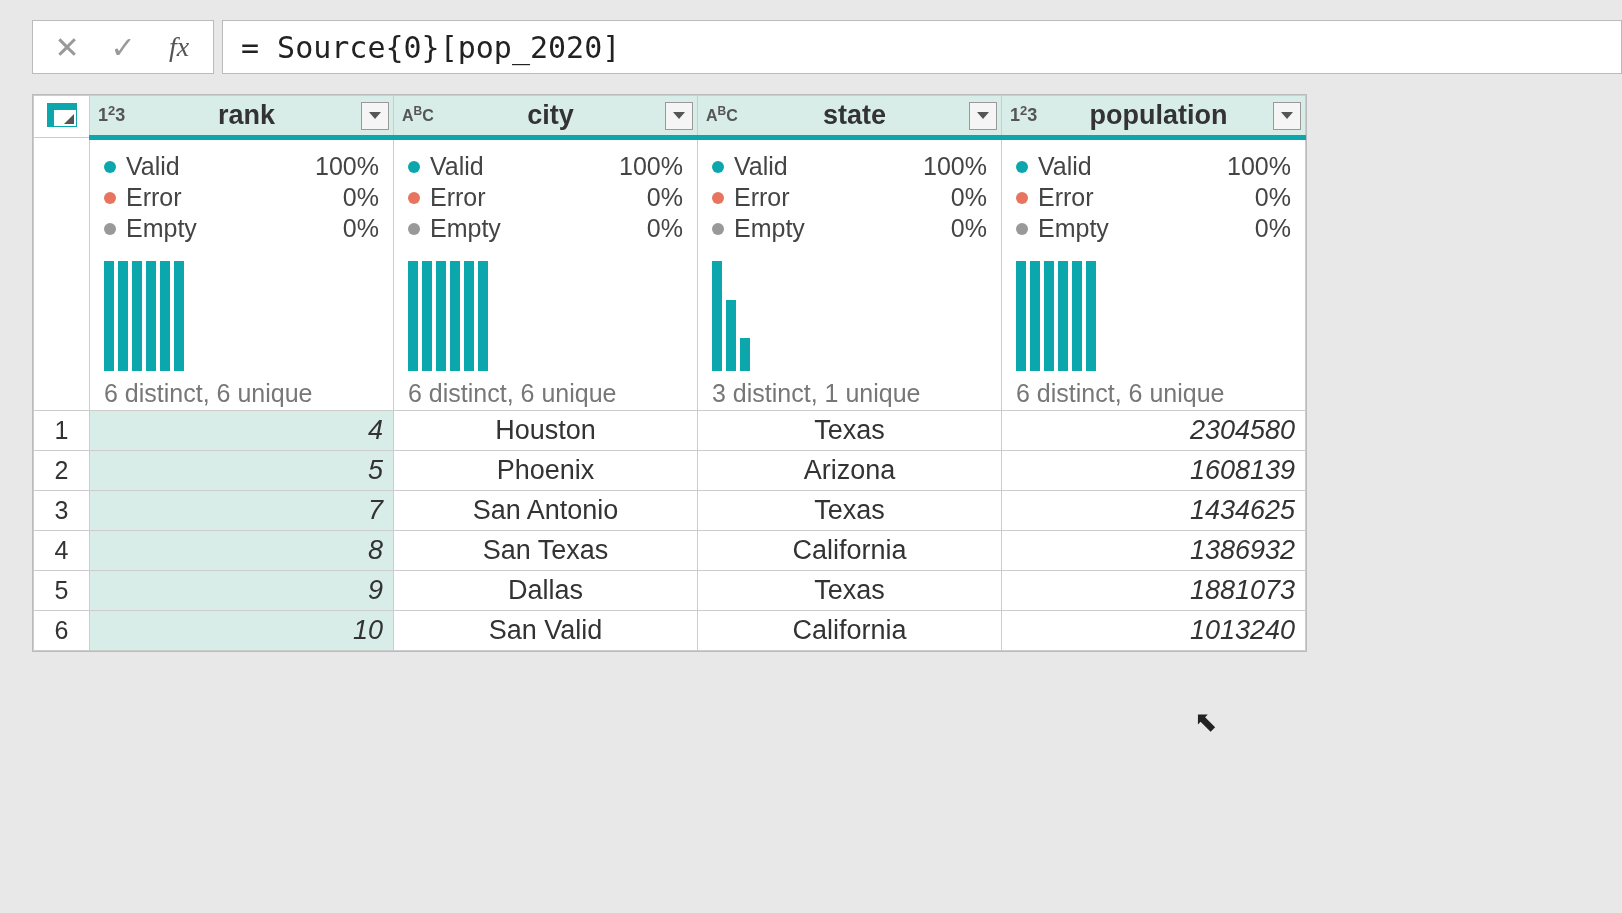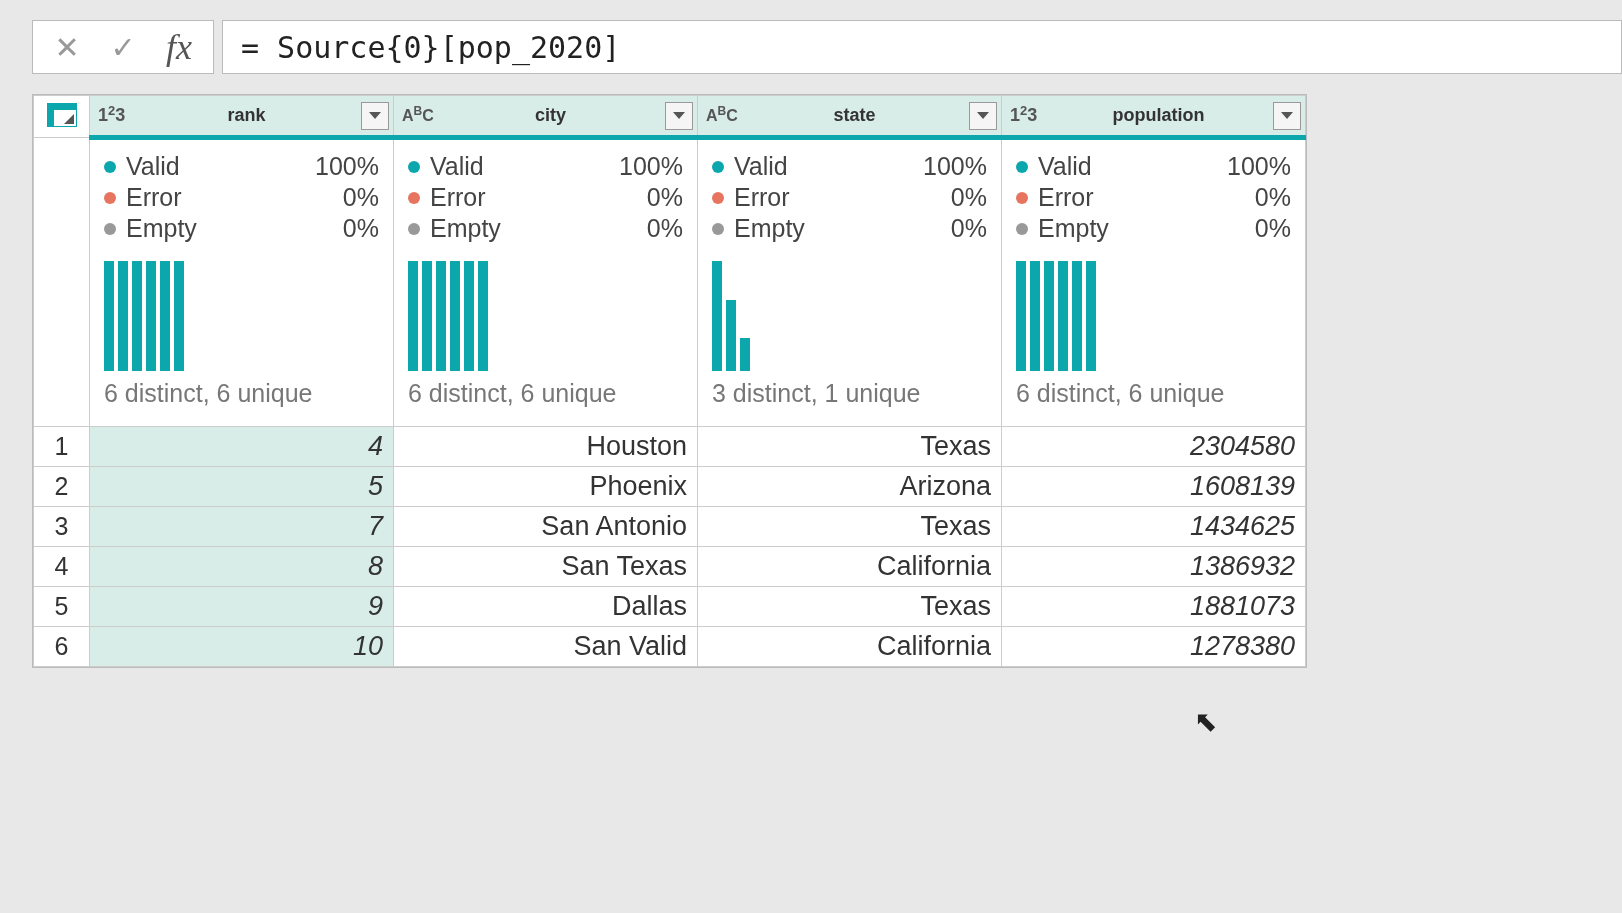--- a/index.html
+++ b/index.html
@@ -29,21 +29,21 @@
   .icon-btn {
     width: 56px;
     height: 46px;
     display: flex;
     align-items: center;
     justify-content: center;
     color: #999;
     font-size: 30px;
     cursor: pointer;
   }
-  .icon-btn.fx { color: #555; font-style: italic; font-family: Georgia, serif; font-size: 36px;}
+  .icon-btn.fx { color: #555; font-style: italic; font-family: Georgia, serif; font-size: 28px;}
   .formula-input {
     flex: 1;
     background: #fff;
     border: 1px solid #bbb;
     height: 54px;
     display: flex;
     align-items: center;
     padding: 0 18px;
     font-family: Consolas, monospace;
     font-size: 30px;
@@ -109,21 +109,21 @@
     display:flex;align-items:baseline;
   }
   .type-num::before{ content:"1"; font-size:18px;}
   .type-num::after{ content:"3"; font-size:18px;}
   .type-num { position:relative; }
   .type-num span{ font-size:13px; position:relative; top:-6px;}
   .type-txt { font-size:18px; }
   .type-txt .a1{font-size:16px;}
   .type-txt .b1{font-size:12px;position:relative;top:-6px;}
   .type-txt .c1{font-size:16px;}
-  .col-name { font-size: 18px; color: #333; flex:1; }
+  .col-name { font-size: 27px; color: #333; flex:1; }
   .dd-btn {
     width: 28px; height: 28px;
     border: 1px solid #999;
     background: #f5f5f5;
     display:flex;align-items:center;justify-content:center;
     cursor:pointer;
   }
   .dd-btn::after{
     content:"";
     border-left:6px solid transparent;
@@ -131,21 +131,21 @@
     border-top:7px solid #555;
   }
 
   .col-rank { width: 304px; }
   .col-city { width: 304px; }
   .col-state{ width: 304px; }
   .col-pop  { width: 304px; }
 
   
   .quality-cell {
-    padding: 10px 14px 18px 14px;
+    padding: 10px 14px 2px 14px;
     vertical-align: top;
     background:#fff;
   }
   .q-row { display:flex; justify-content:space-between; align-items:center; font-size:25px; color:#444; margin:2px 0;}
   .q-dot { width:12px;height:12px;border-radius:50%;display:inline-block;margin-right:10px;}
   .dot-valid{background:#0ba7ad;}
   .dot-error{background:#e7745e;}
   .dot-empty{background:#999;}
   .q-left{display:flex;align-items:center;}
   .hist {
@@ -157,21 +157,21 @@
   
   .idx-cell {
     width:56px;text-align:center;font-size:25px;color:#333;background:#fff;
     height:40px;
   }
   .data-cell {
     font-size:27px;color:#333;padding:2px 10px;height:40px;
   }
   .num-cell { text-align:right; font-style:italic; background:#d8ece8;}
   .num-cell.plain{ background:#fff;}
-  .txt-cell { text-align:right; }
+  .txt-cell { text-align:center; }
 
   
   .cursor {
     position:absolute;
     left:1194px; top:705px;
     font-size:28px;color:#222;
     pointer-events:none;
   }
 </style>
 </head>
@@ -406,21 +406,21 @@
           <td class="data-cell num-cell">9</td>
           <td class="data-cell txt-cell">Dallas</td>
           <td class="data-cell txt-cell">Texas</td>
           <td class="data-cell num-cell plain">1881073</td>
         </tr>
         <tr>
           <td class="idx-cell">6</td>
           <td class="data-cell num-cell">10</td>
           <td class="data-cell txt-cell">San Valid</td>
           <td class="data-cell txt-cell">California</td>
-          <td class="data-cell num-cell plain">1278380</td>
+          <td class="data-cell num-cell plain">1013240</td>
         </tr>
       </tbody>
 </table>
 </div>
 
 <div class="cursor">⬉</div>
 
 
 
 

